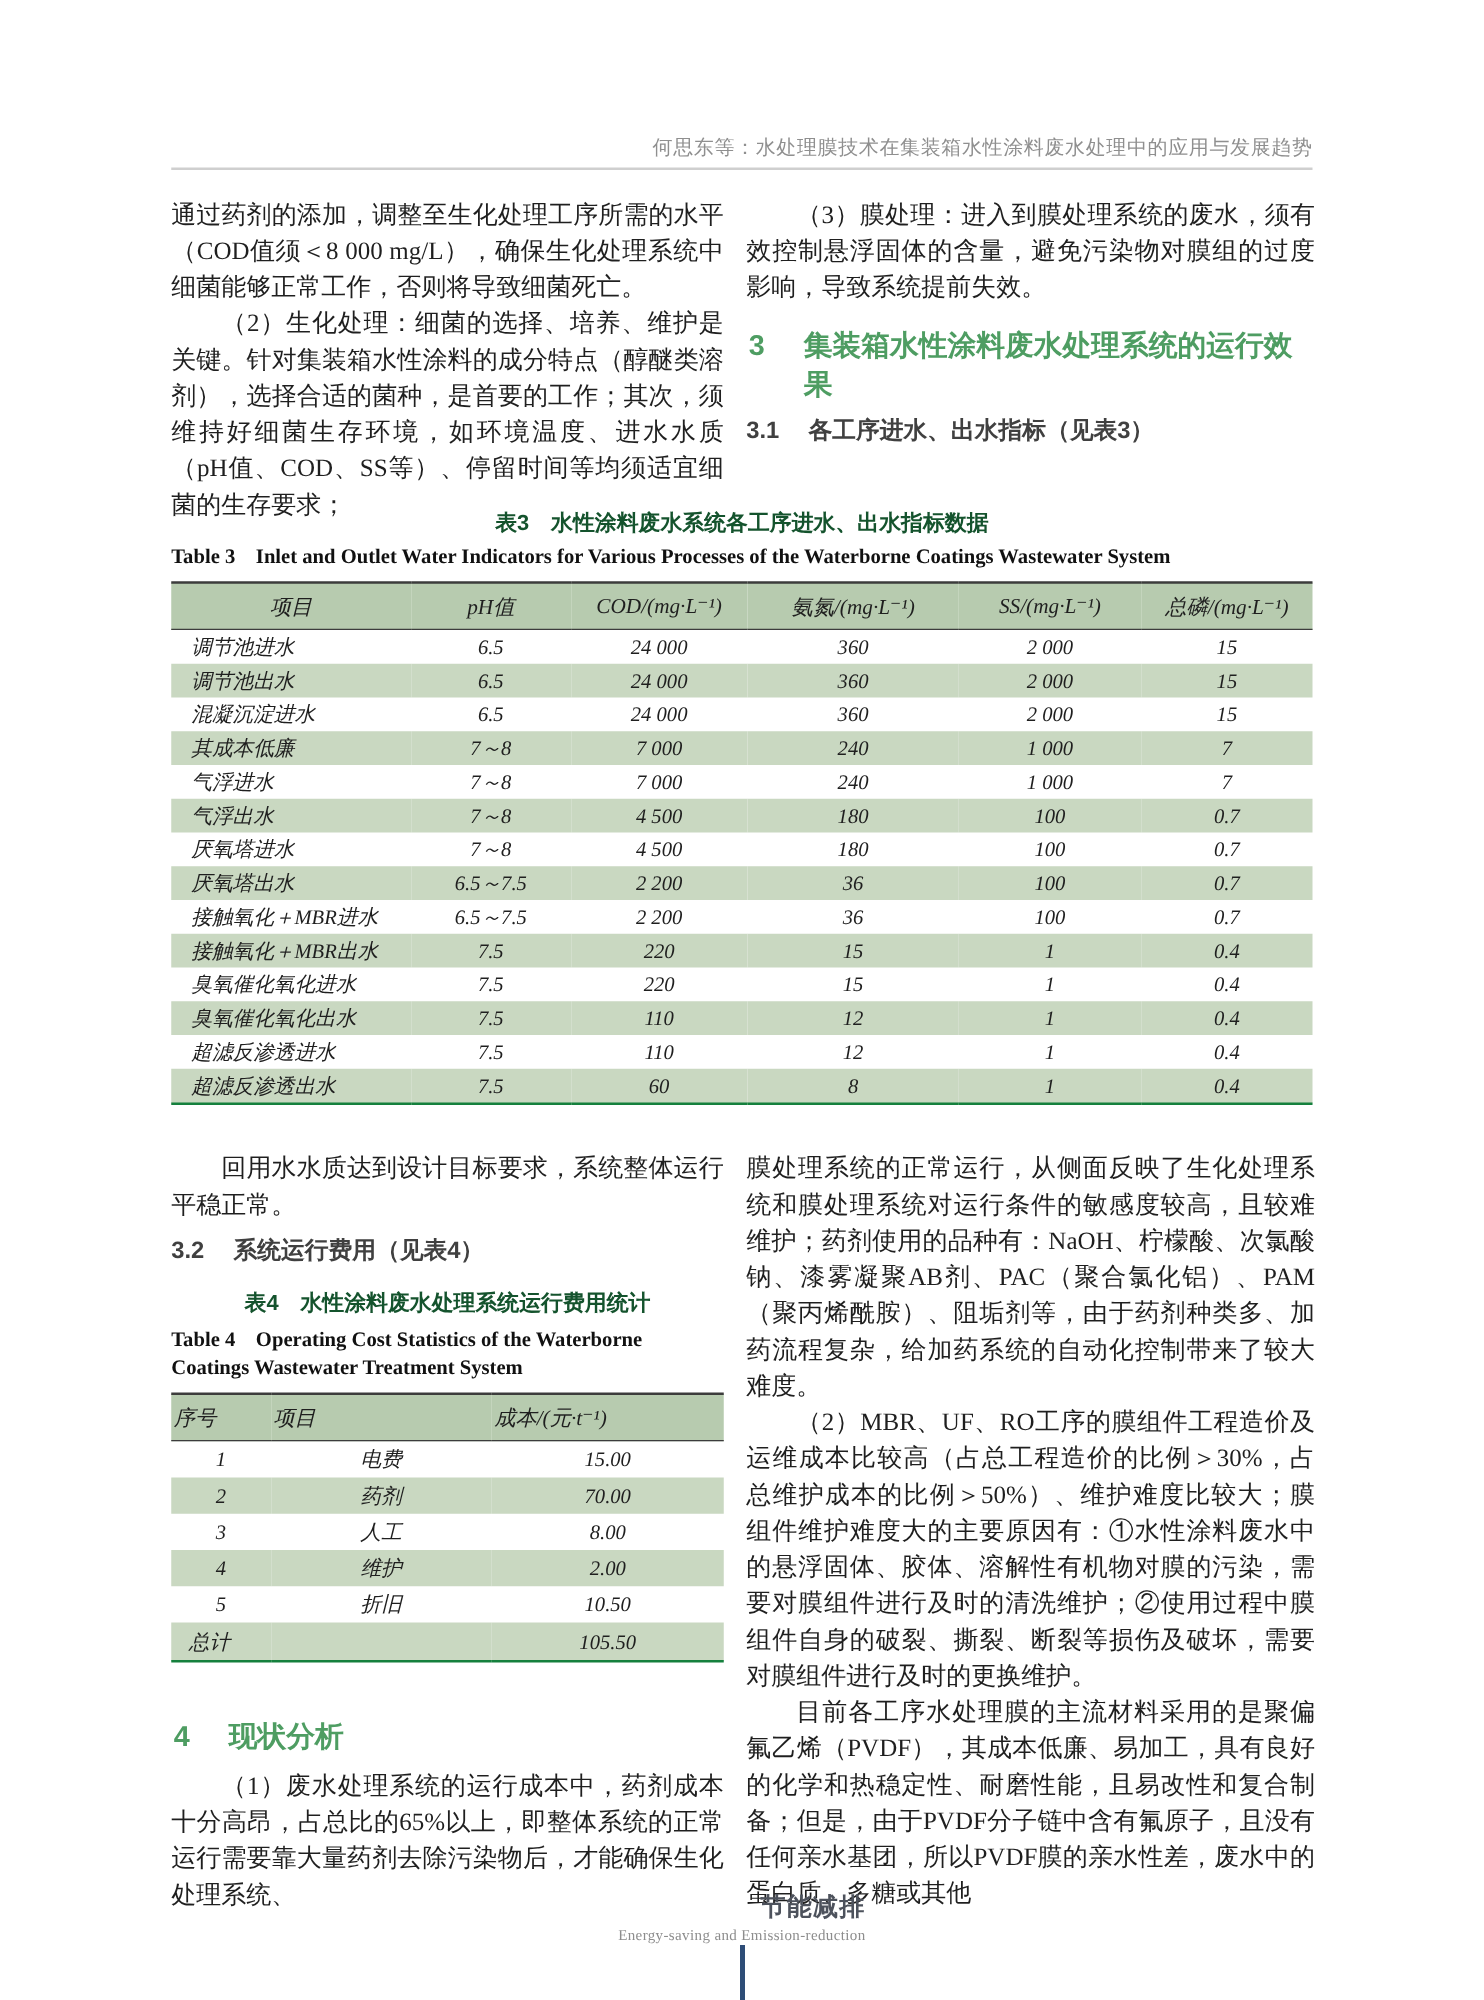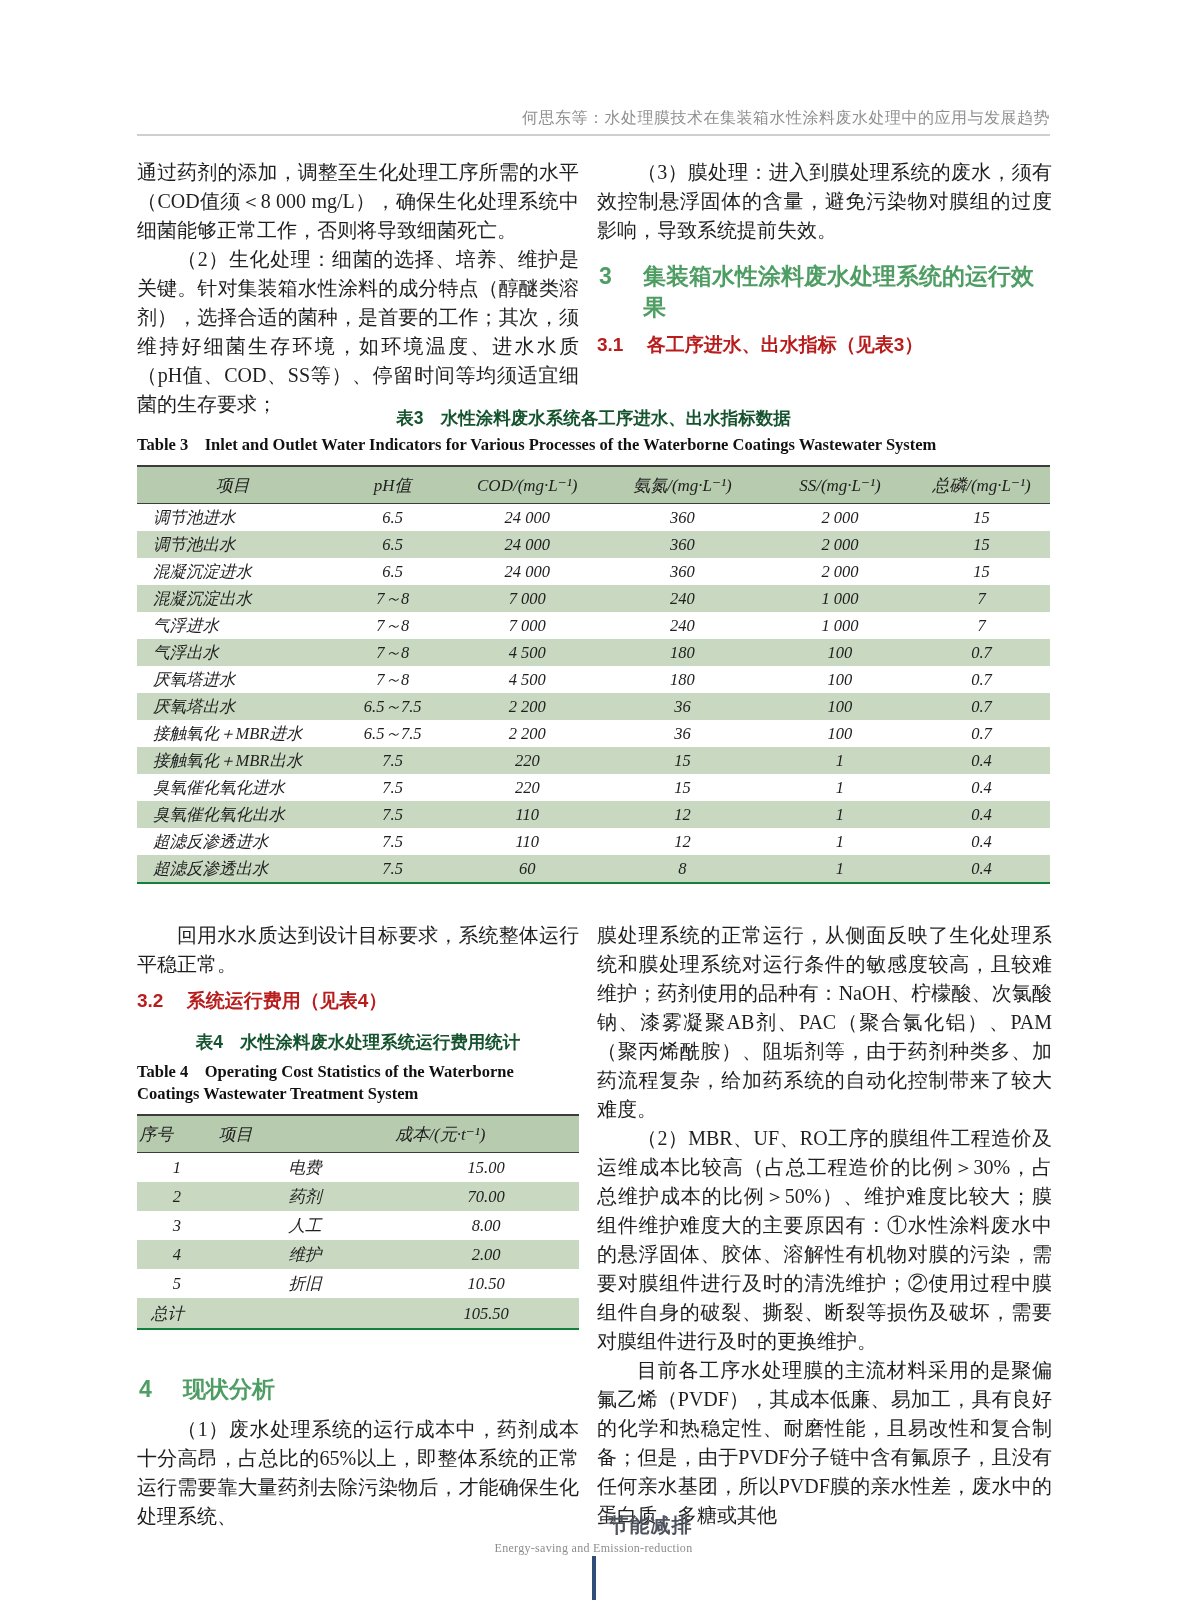--- a/index.html
+++ b/index.html
@@ -24,21 +24,21 @@
   .indent{text-indent:2em;}
   
   .h-l1{
     position:relative;margin-top:16px;padding-left:46px;
     font-family:"Liberation Sans","DejaVu Sans",sans-serif;
     font-weight:bold;font-size:23px;line-height:31px;color:#4e9d62;text-align:left;
   }
   .h-l1 .num{position:absolute;left:2px;top:0;}
   .h-l2{
     margin-top:8px;font-family:"Liberation Sans","DejaVu Sans",sans-serif;
-    font-weight:bold;font-size:19px;line-height:27px;color:#b91c1c;text-align:left;
+    font-weight:bold;font-size:19px;line-height:27px;color:#404040;text-align:left;
   }
   .h-l2 .num{margin-right:18px;}
   
   .table3-wrap{position:absolute;top:378px;left:137px;width:913px;}
   .tbl-title-zh{
     text-align:center;font-family:"Liberation Sans","DejaVu Sans",sans-serif;
     font-weight:bold;font-size:17.5px;color:#14532d;
   }
   .tbl-title-en{text-align:left;font-weight:bold;font-size:16.5px;color:#111;margin-top:4px;line-height:22px;}
   table{width:100%;border-collapse:collapse;margin-top:9px;
@@ -135,21 +135,21 @@
           </tr>
           <tr>
             <td>混凝沉淀进水</td>
             <td>6.5</td>
             <td>24 000</td>
             <td>360</td>
             <td>2 000</td>
             <td>15</td>
           </tr>
           <tr>
-            <td>混凝沉淀出水</td>
+            <td>其成本低廉</td>
             <td>7～8</td>
             <td>7 000</td>
             <td>240</td>
             <td>1 000</td>
             <td>7</td>
           </tr>
           <tr>
             <td>气浮进水</td>
             <td>7～8</td>
             <td>7 000</td>

